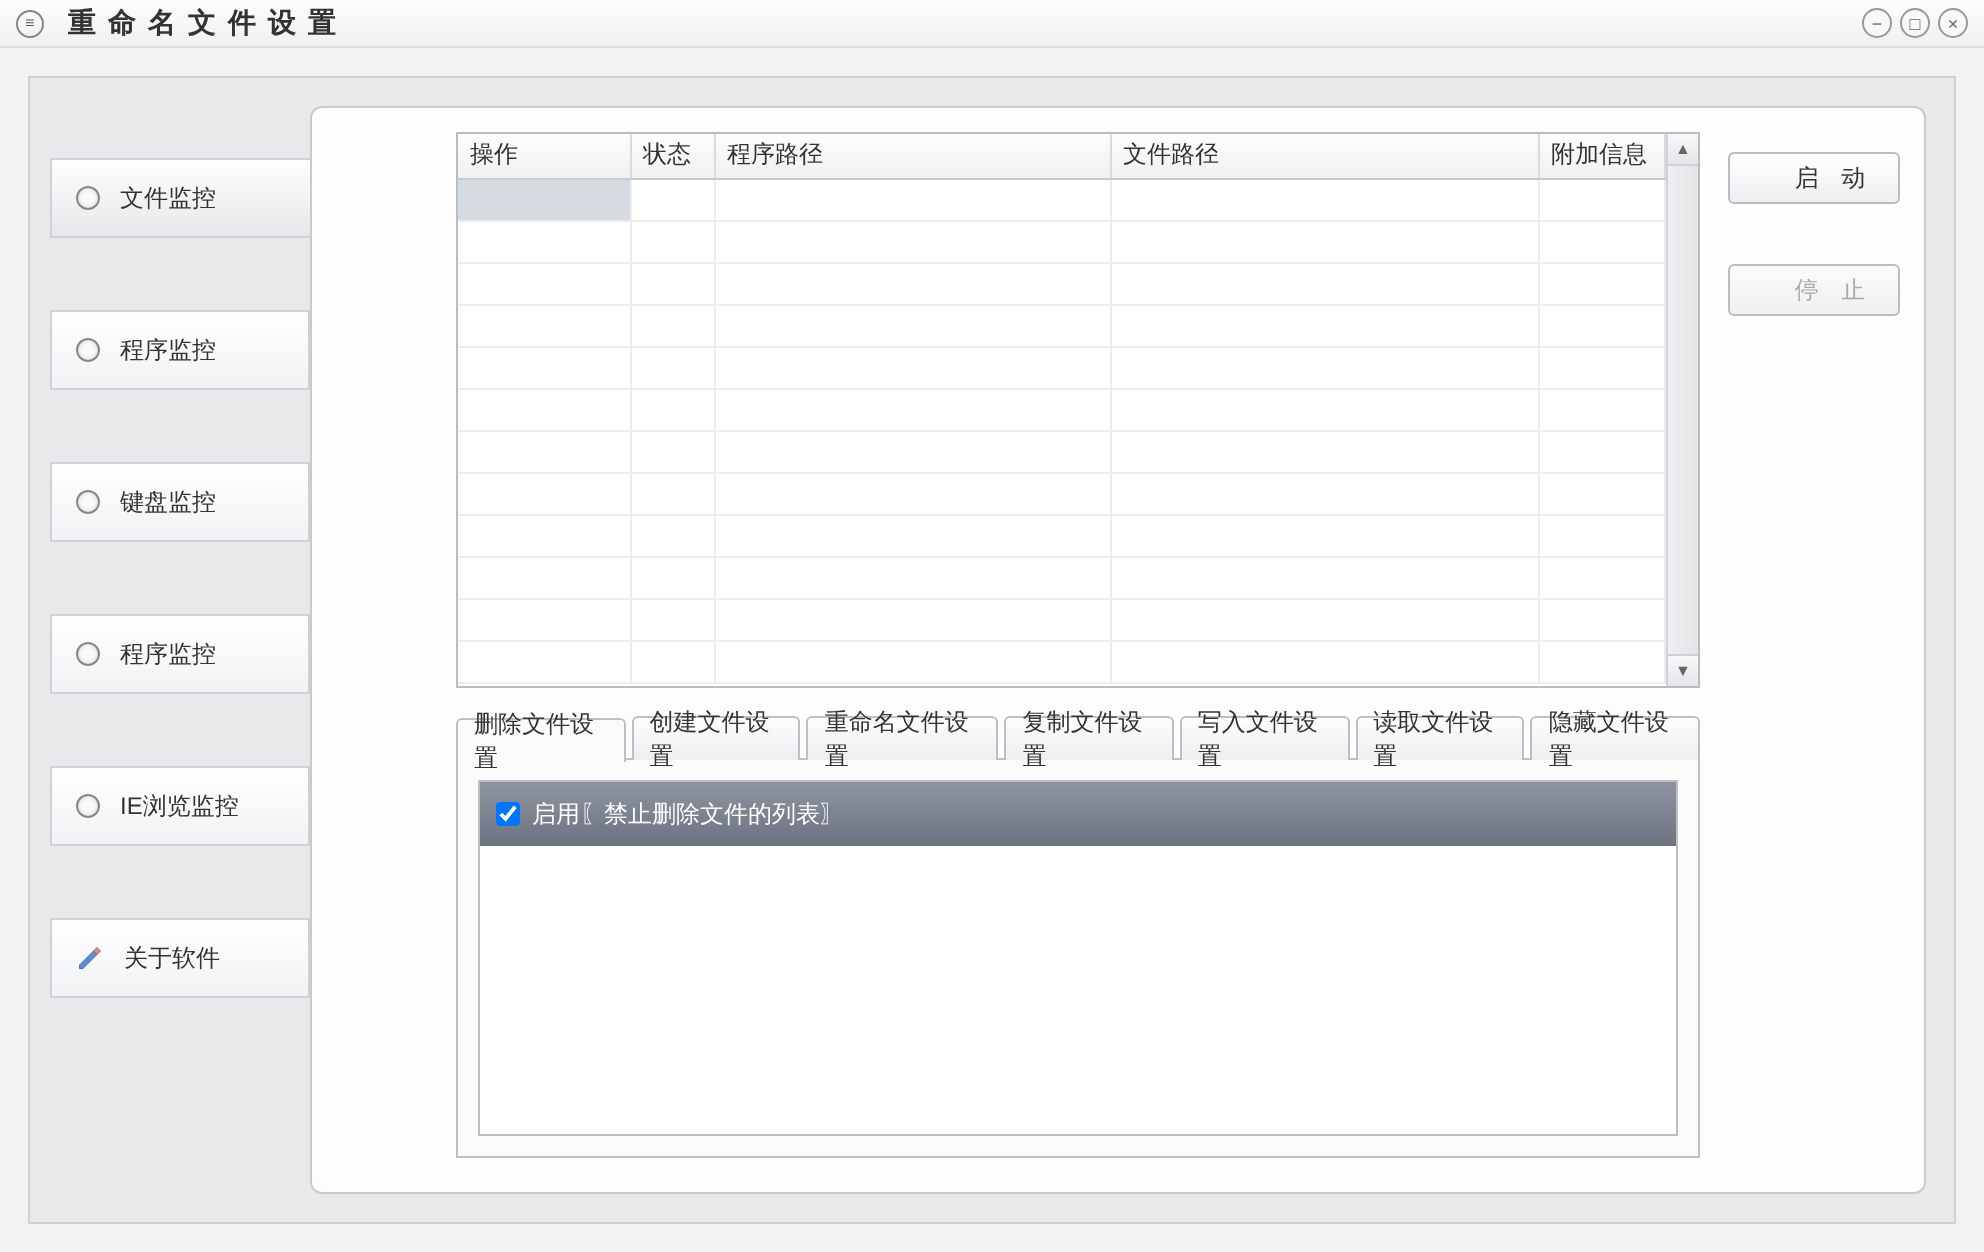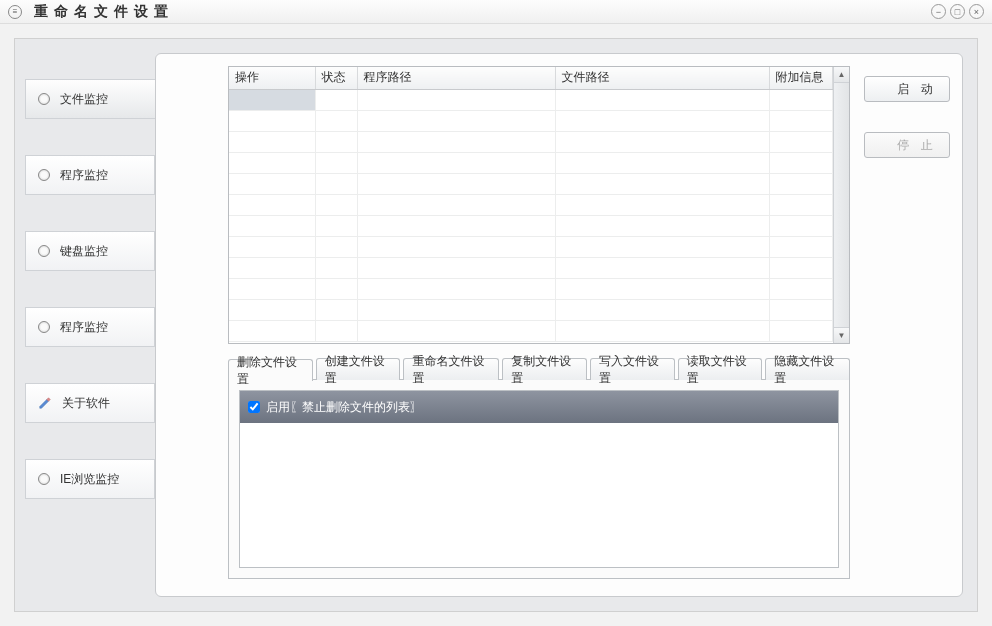--- a/index.html
+++ b/index.html
@@ -289,29 +289,29 @@
       </div>
       <div class="side-btn">
         <span class="radio-ic"></span>
         <span>键盘监控</span>
       </div>
       <div class="side-btn">
         <span class="radio-ic"></span>
         <span>程序监控</span>
       </div>
       <div class="side-btn">
+        <span class="radio-ic"></span>
+        <span>IE浏览监控</span>
+      </div>
+      <div class="side-btn">
         <svg class="pencil-ic" viewBox="0 0 16 16">
             <path d="M2 12 L10 4 L12 6 L4 14 L2 14 Z" fill="#5b8bd4" stroke="#3a6aa8" stroke-width="0.5"></path>
             <path d="M10 4 L12 2 L14 4 L12 6 Z" fill="#d88" stroke="#a55" stroke-width="0.5"></path>
           </svg>
         <span>关于软件</span>
-      </div>
-      <div class="side-btn">
-        <span class="radio-ic"></span>
-        <span>IE浏览监控</span>
       </div>
     </div>
 
     <div class="content-frame">
       <div class="content-inner">
 
         <div class="right-btns">
           <div class="btn">启 动</div>
           <div class="btn disabled">停 止</div>
         </div>

